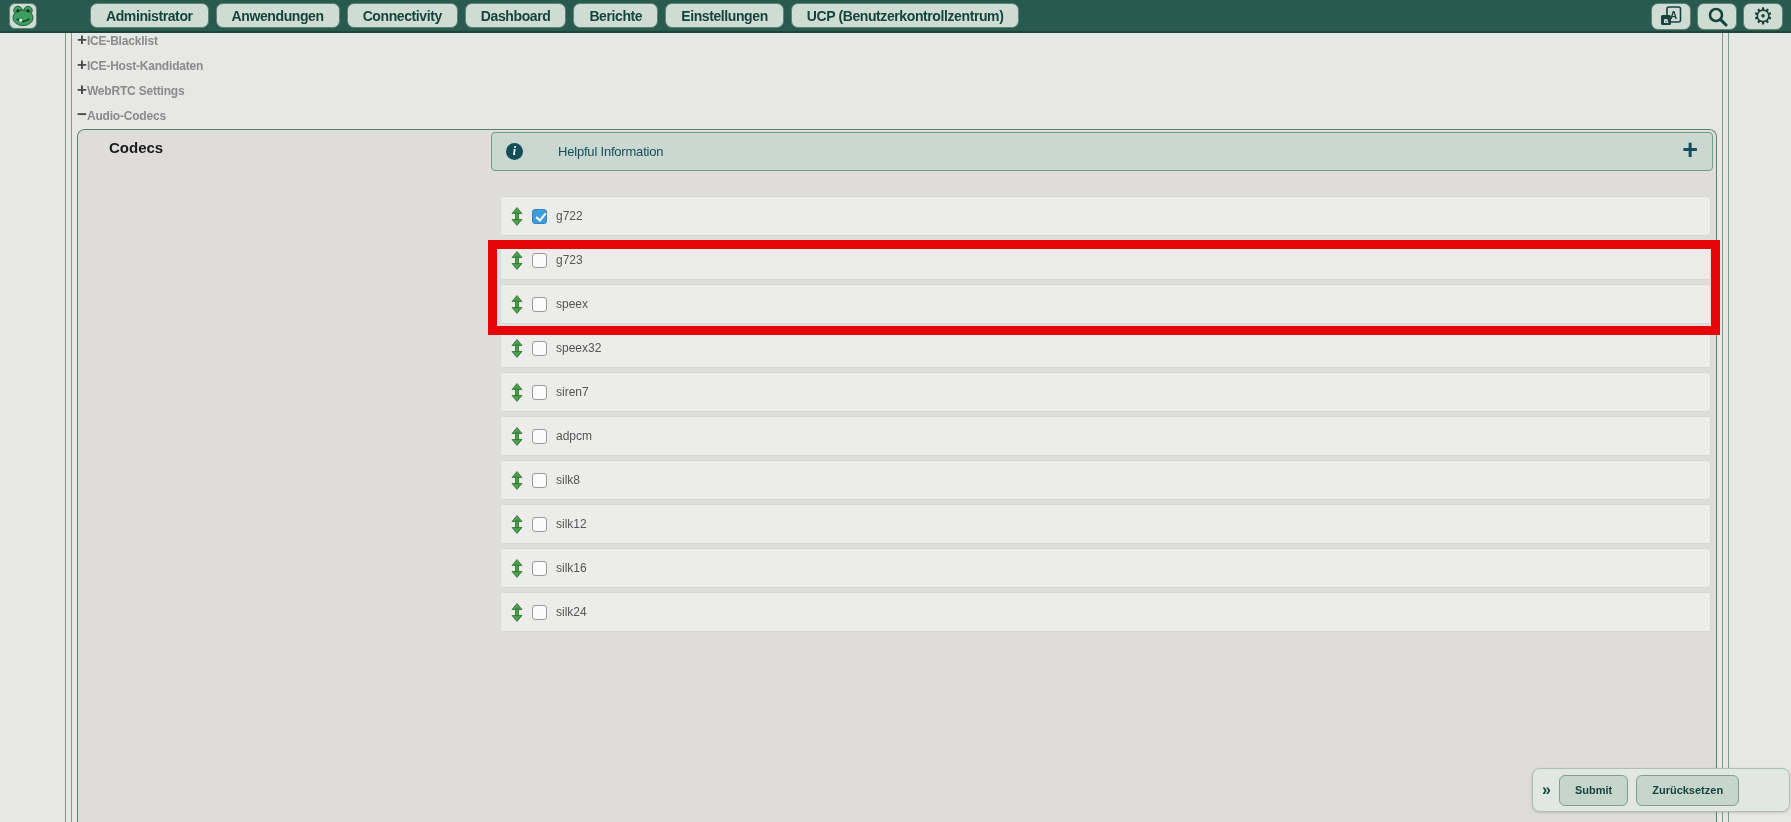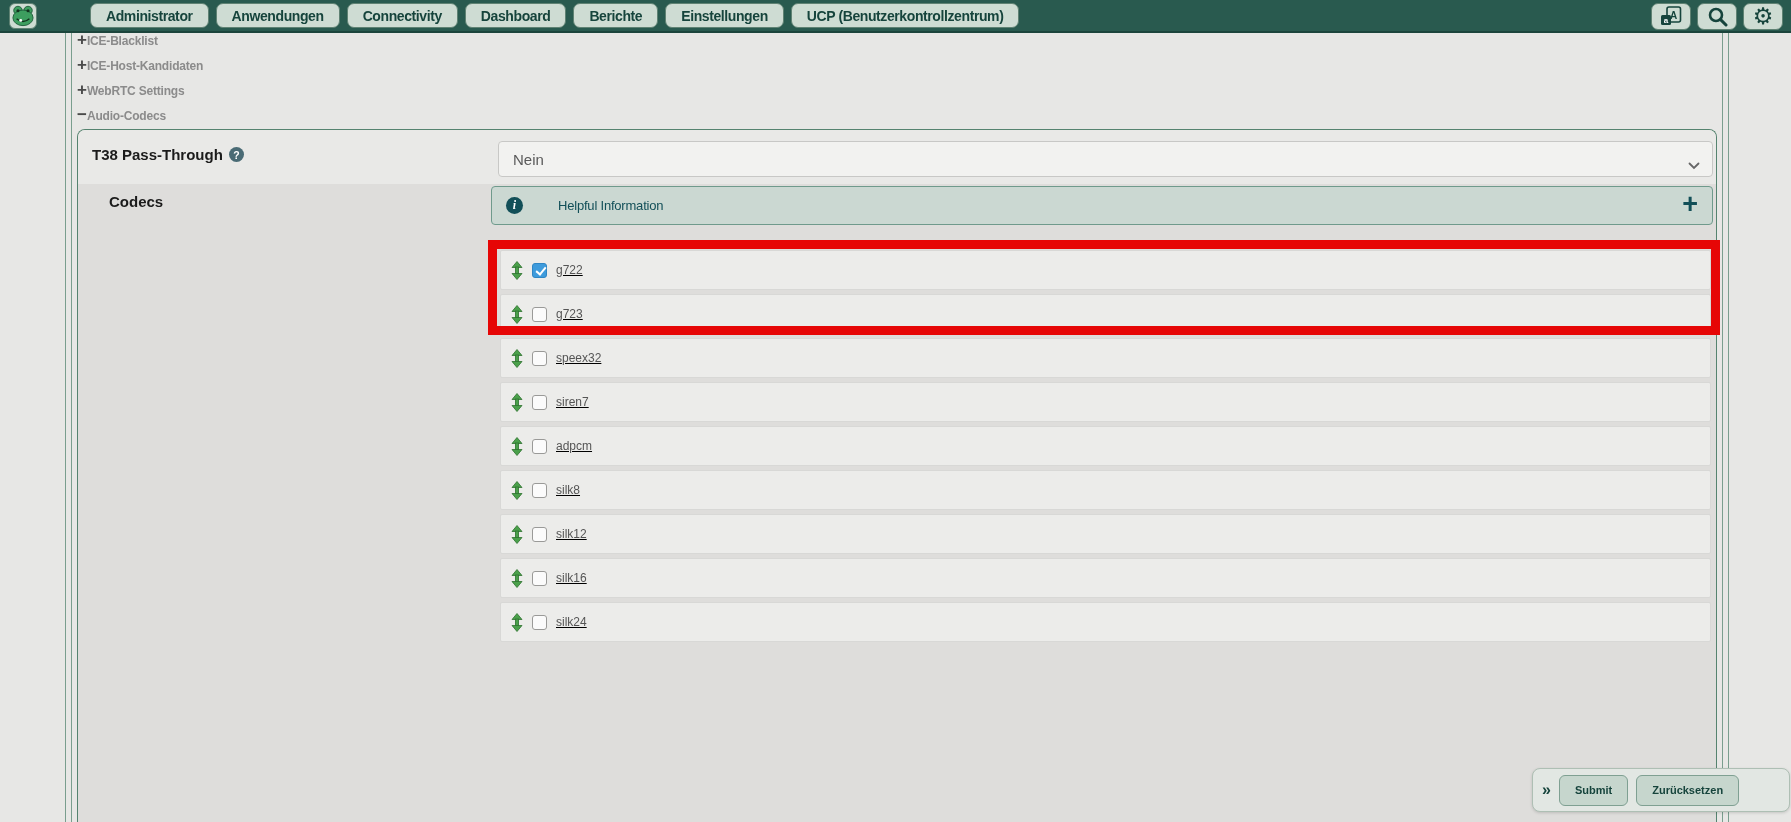--- a/index.html
+++ b/index.html
@@ -99,21 +99,21 @@
     font-size:12px; font-weight:bold; font-style:italic;
     display:flex; align-items:center; justify-content:center;
   }
   .banner-title { font-size:13px; font-weight:normal; color:var(--banner-text,#124f58); letter-spacing:-0.2px;margin-left:26px; }
   .banner-plus {
     margin-left:auto; font-size:27px; font-weight:bold; line-height:1;
     color:var(--banner-text,#124f58); cursor:pointer; padding-bottom:3px;
   }
 
   
-  .codec-list { position:absolute; left:422px; right:5px; top:66px;text-decoration:underline; }
+  .codec-list { position:absolute; left:422px; right:5px; top:66px; }
   .codec-row {
     height:40px; margin-bottom:4px;
     background:var(--codec-row-bg,#ececea);
     border:1px solid var(--codec-row-border,#d8d8d6); border-radius:2px;
     display:flex; align-items:center; padding-left:10px; gap:9px;
   }
   .sort-icon { cursor:grab; display:flex; }
   .sort-icon polygon, .sort-icon rect { fill:var(--arrow-green,#4aa04a); stroke:var(--arrow-green-dark,#2e7230); stroke-width:0.8; }
   .checkbox {
     position:relative; width:15px; height:15px; border-radius:3px;
@@ -212,34 +212,20 @@
     <div class="section-h">
       <span class="section-prefix">+</span><span class="section-label">WebRTC Settings</span>
     </div>
     <div class="section-h">
       <span class="section-prefix">−</span><span class="section-label">Audio-Codecs</span>
     </div>
 </div>
 
 <div class="panel">
 
-  <div class="row-t38">
-    <div class="row-label">
-      <span>T38 Pass-Through</span>
-      <span class="help-circle">?</span>
-    </div>
-    <div class="t38-select">
-      <span>Nein</span>
-      <span class="chev">
-        <svg width="12" height="8" viewBox="0 0 12 8">
-            <polyline points="1.5,1.5 6,6 10.5,1.5" fill="none" stroke="#666" stroke-width="1.8" stroke-linecap="round"></polyline>
-          </svg>
-      </span>
-    </div>
-  </div>
 
   <div class="row-codecs">
     <div class="row-label">
       <span>Codecs</span>
     </div>
 
     <div class="banner">
       <span class="info-circle">i</span>
       <span class="banner-title">Helpful Information</span>
       <span class="banner-plus">+</span>
@@ -260,20 +246,31 @@
         <div class="codec-row">
           <span class="sort-icon">
             <svg width="12" height="19" viewBox="0 0 12 19">
               <polygon points="6,0.5 11,6.5 1,6.5"></polygon>
               <rect x="4.4" y="6" width="3.2" height="7"></rect>
               <polygon points="6,18.5 11,12.5 1,12.5"></polygon>
             </svg>
           </span>
           <span class="checkbox"></span>
           <span class="codec-name">g723</span>
+        </div>
+        <div class="codec-row">
+          <span class="sort-icon">
+            <svg width="12" height="19" viewBox="0 0 12 19">
+              <polygon points="6,0.5 11,6.5 1,6.5"></polygon>
+              <rect x="4.4" y="6" width="3.2" height="7"></rect>
+              <polygon points="6,18.5 11,12.5 1,12.5"></polygon>
+            </svg>
+          </span>
+          <span class="checkbox"></span>
+          <span class="codec-name">speex</span>
         </div>
         <div class="codec-row">
           <span class="sort-icon">
             <svg width="12" height="19" viewBox="0 0 12 19">
               <polygon points="6,0.5 11,6.5 1,6.5"></polygon>
               <rect x="4.4" y="6" width="3.2" height="7"></rect>
               <polygon points="6,18.5 11,12.5 1,12.5"></polygon>
             </svg>
           </span>
           <span class="checkbox"></span>

